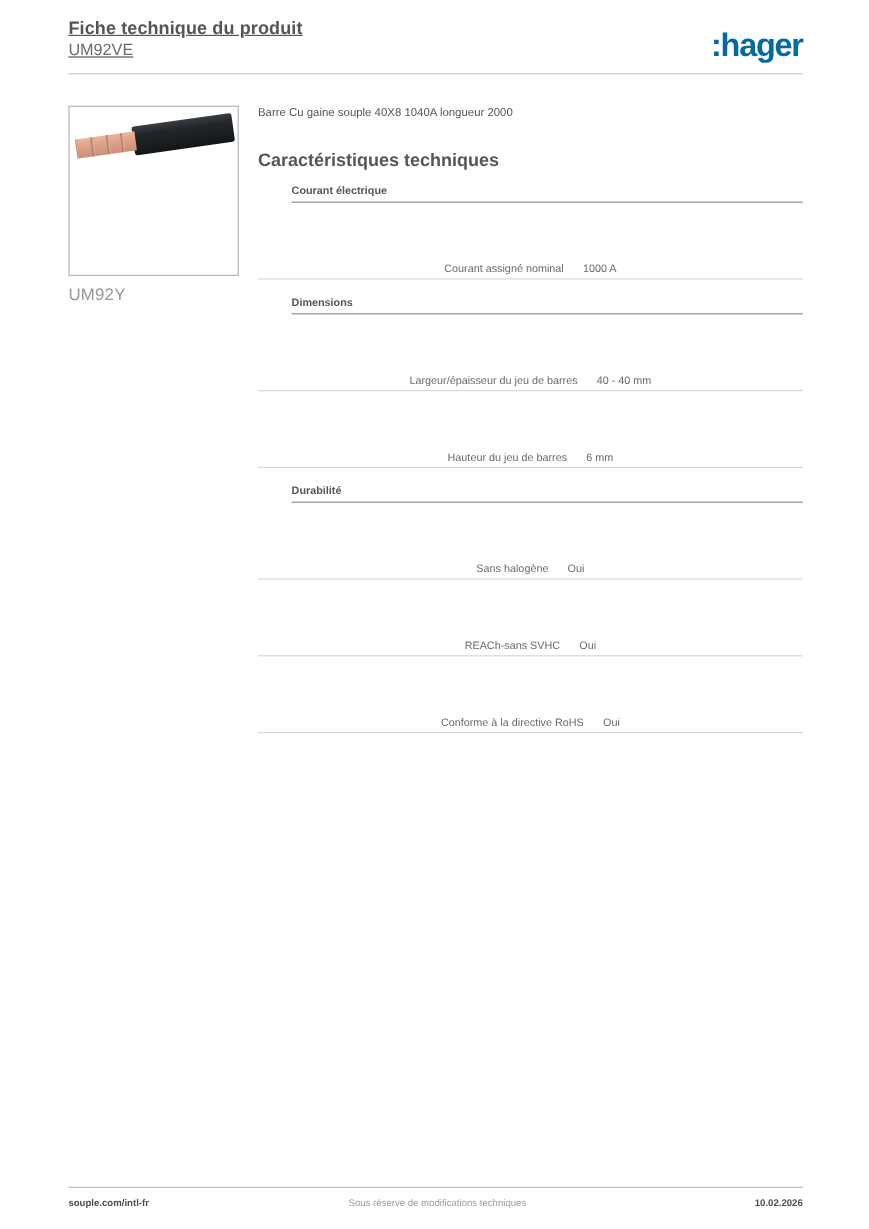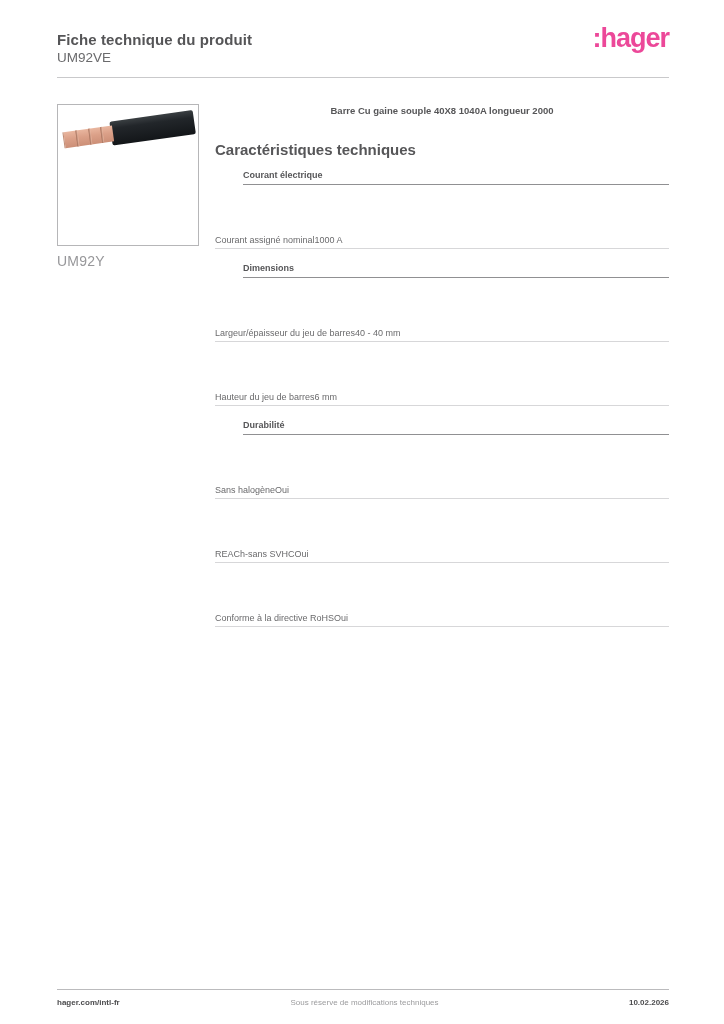--- a/index.html
+++ b/index.html
@@ -8,21 +8,21 @@
     width: 724px; height: 1024px;
     font-family: "Liberation Sans", "DejaVu Sans", sans-serif;
     color: #58585a;
     position: relative;
     overflow: hidden;
   }
   .page { position: absolute; inset: 0; background: #fff; }
   .content { position: absolute; left: 57px; right: 55px; top: 0; }
 
   
-  .header { position: relative; padding-top: 30px; }
+  .header { position: relative; padding-top: 14px; text-decoration: underline; }
   .page-title { font-size: 15px; font-weight: bold; color: #555557; line-height: 19px; letter-spacing: 0.1px; }
   .product-ref { font-size: 13.5px; font-weight: normal; color: #6a6a6c; line-height: 17px; }
   .logo { position: absolute; right: 0; top: 25px; font-size: 27px; font-weight: bold; letter-spacing: -1px; line-height: 27px; }
   .header-rule { border: none; border-top: 1px solid #c9c9cb; margin-top: 11px; }
 
   
   .main { display: flex; margin-top: 26px; align-items: flex-start; }
   .visual-col { width: 142px; flex: 0 0 142px; margin-right: 16px; }
   .product-image {
     width: 142px; height: 142px;
@@ -52,37 +52,38 @@
   .busbar-sleeve {
     width: 84px; height: 24px;
     margin-left: -2px;
     background: linear-gradient(180deg, #3a3f42 0%, #22262a 30%, #131619 100%);
     border-radius: 2px;
   }
   .image-caption { font-size: 14px; color: #97979a; margin-top: 7px; letter-spacing: 0.2px; }
 
   
   .specs { flex: 1; min-width: 0; padding-top: 1px; }
-  .product-name { font-size: 9.5px; font-weight: bold; color: #565658; line-height: 12px; text-align: center; }
+  .product-name { font-size: 9.5px; font-weight: normal; color: #565658; line-height: 12px; }
   .characteristics-heading { font-size: 15px; font-weight: bold; color: #565658; line-height: 12px; margin-top: 27px; }
   .sections { margin-top: 14px; }
   .section + .section { margin-top: 14px; }
   .section-title {
     font-size: 9px; font-weight: bold; color: #565658;
     padding-bottom: 4px;
     border-bottom: 1px solid #909092;
     line-height: 10px;
     margin-left: 28px;
   }
   .spec-row {
-    display: flex; justify-content: flex-start; align-items: baseline;
+    display: flex; justify-content: center; align-items: baseline;
     font-size: 9px; color: #6a6a6c;
     padding: 3px 0 3px 0;
     border-bottom: 1px solid #d7d7d9;
     line-height: 9px;
+    gap: 16px;
   }
   .spec-label { white-space: nowrap; }
   .spec-value { white-space: nowrap; text-align: right; margin-top: 48px; }
 
   
   .footer {
     position: absolute; left: 57px; right: 55px; top: 989px;
     border-top: 1px solid #bbbbbd;
     font-size: 8px;
     padding-top: 8px;
@@ -94,21 +95,21 @@
 </style>
 </head>
 <body>
 
 <div class="page">
   <div class="content">
 
     <div class="header">
       <div class="page-title">Fiche technique du produit</div>
       <div class="product-ref">UM92VE</div>
-      <div class="logo" style="color: #ec4899;">:hager</div>
+      <div class="logo" style="color: #0369a1;">:hager</div>
       <hr class="header-rule">
     </div>
 
     <div class="main">
 
       <div class="visual-col">
         <div class="product-image">
           <div class="busbar">
             <div class="busbar-copper">
               <div class="copper-segment-line seg-1"></div>
@@ -159,16 +160,16 @@
               </div>
             </div>
           </div>
       </div>
 
     </div>
   </div>
 
   <div class="footer">
     <span class="footer-disclaimer">Sous réserve de modifications techniques</span>
-    <span class="footer-url">hager.com/intl-fr</span>
+    <span class="footer-url">souple.com/intl-fr</span>
     <span class="footer-date">10.02.2026</span>
   </div>
 </div>
 
 </body></html>

